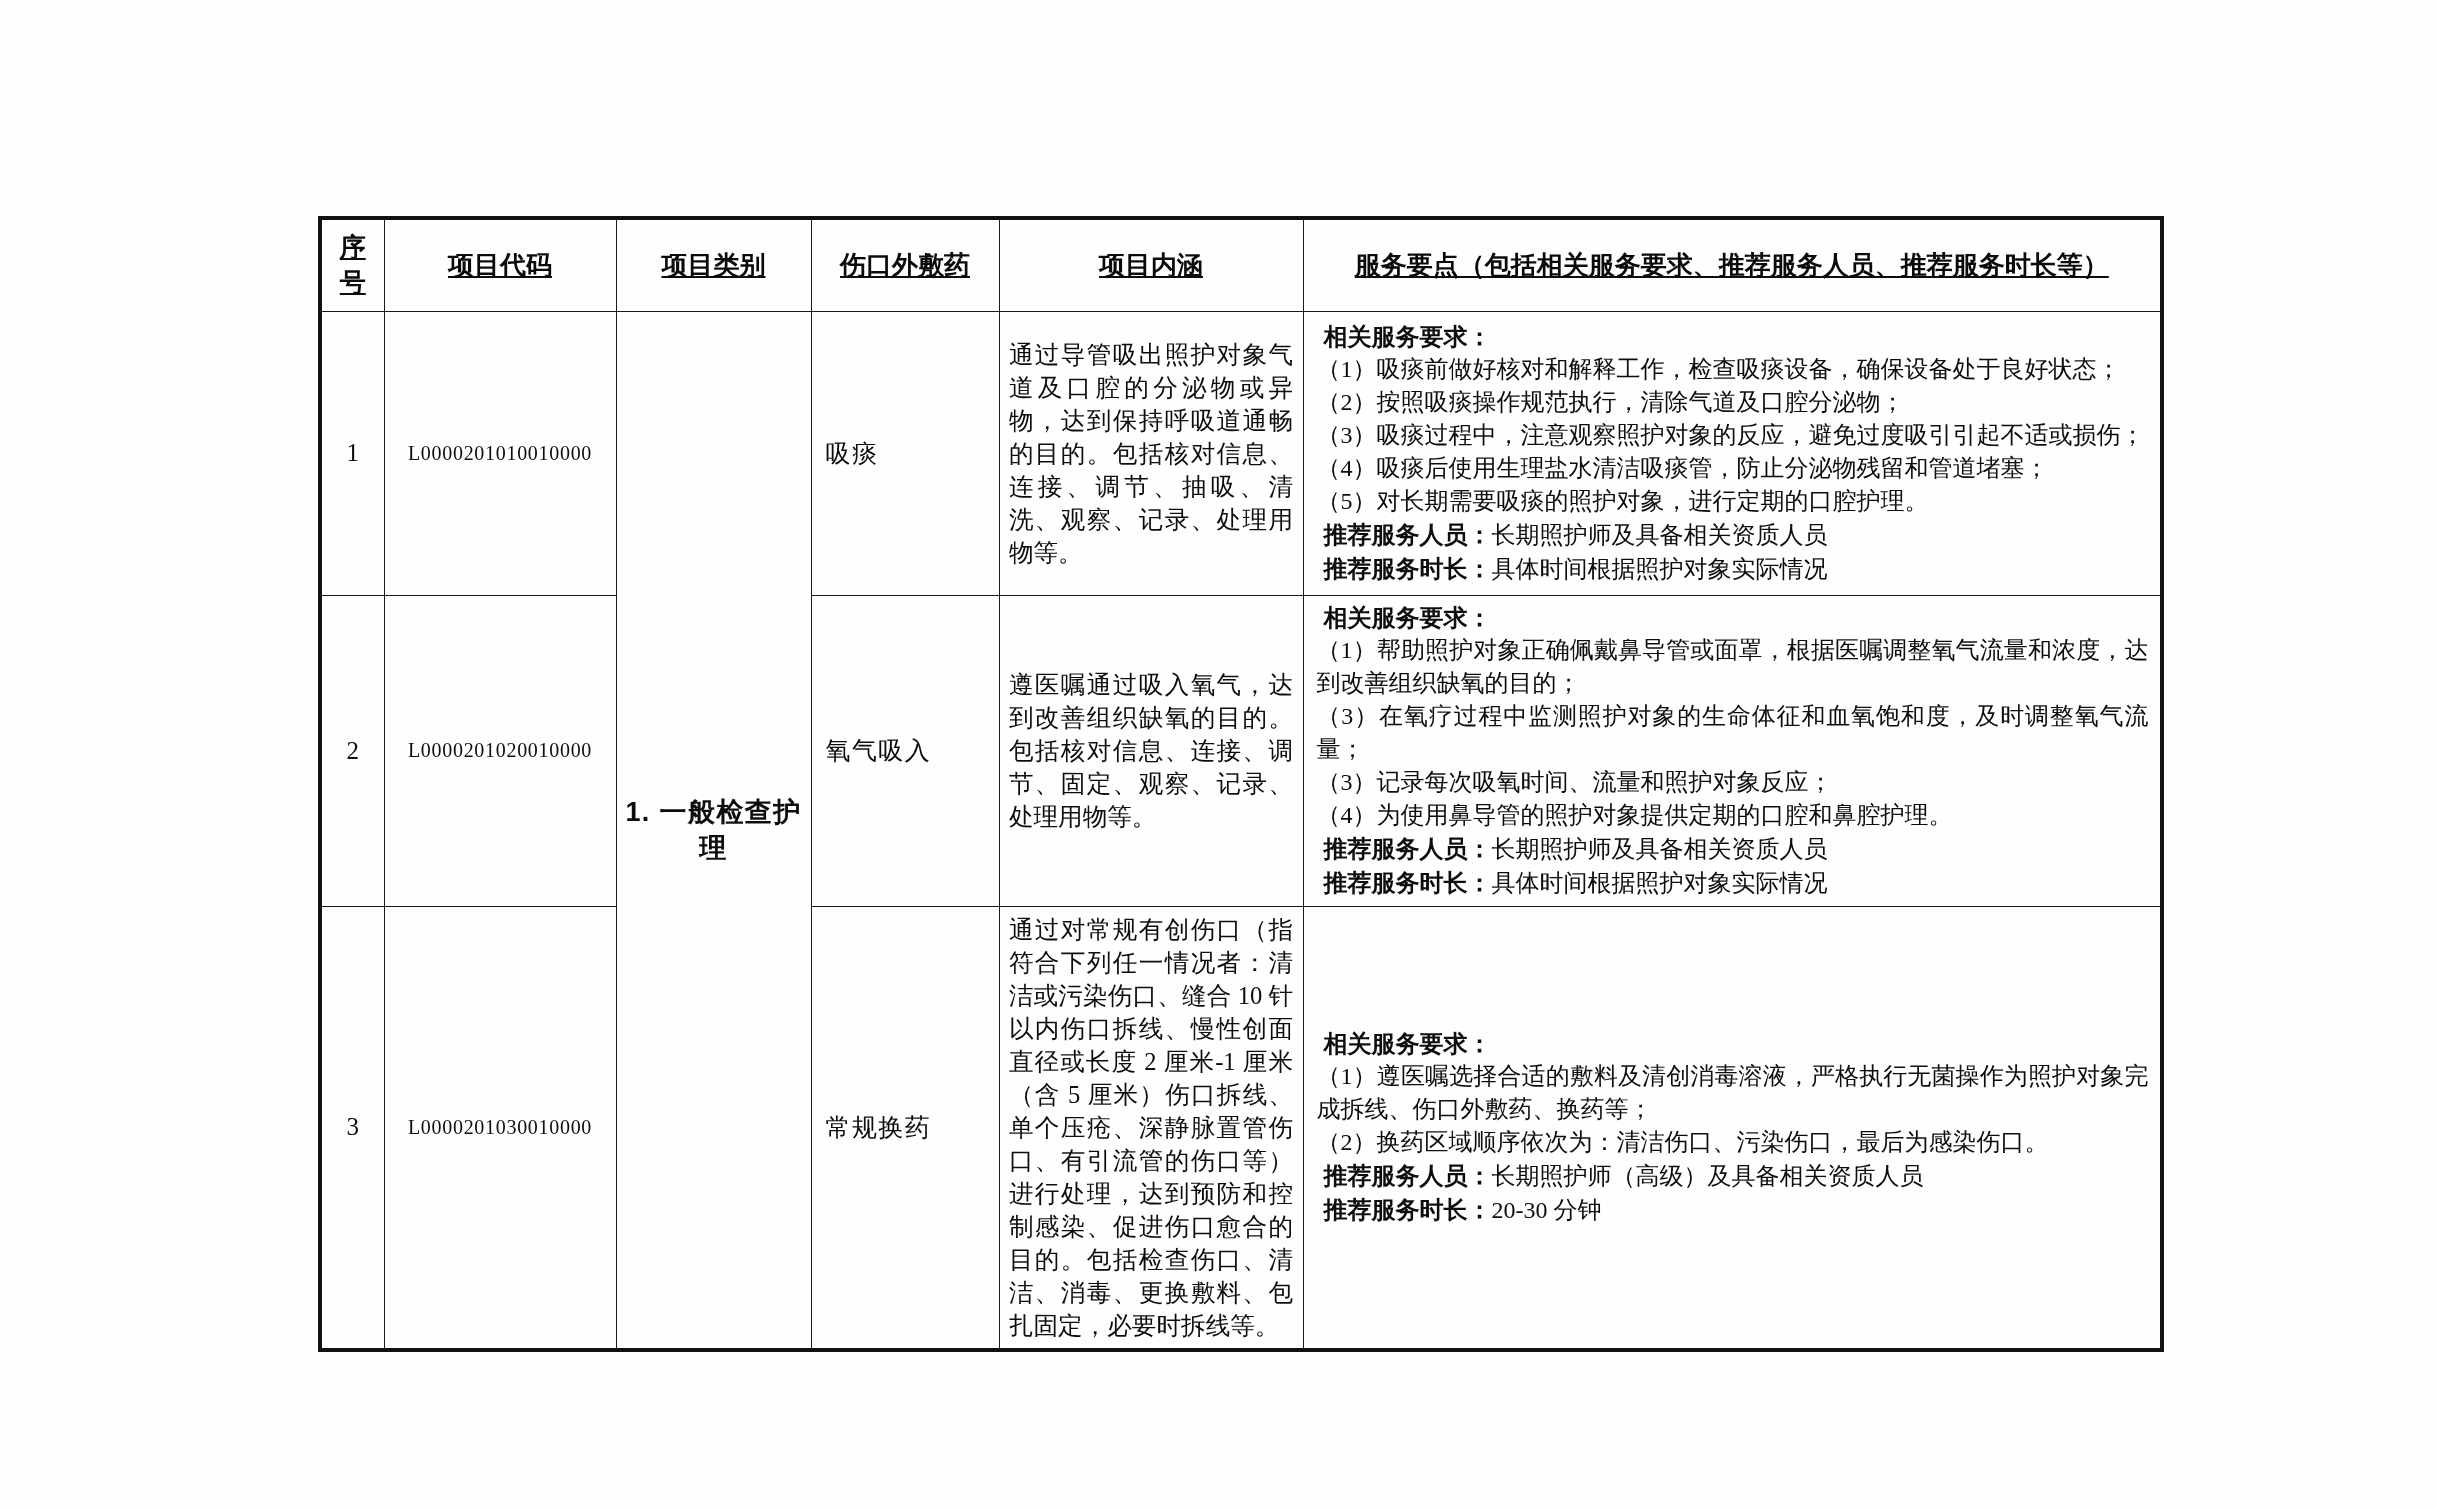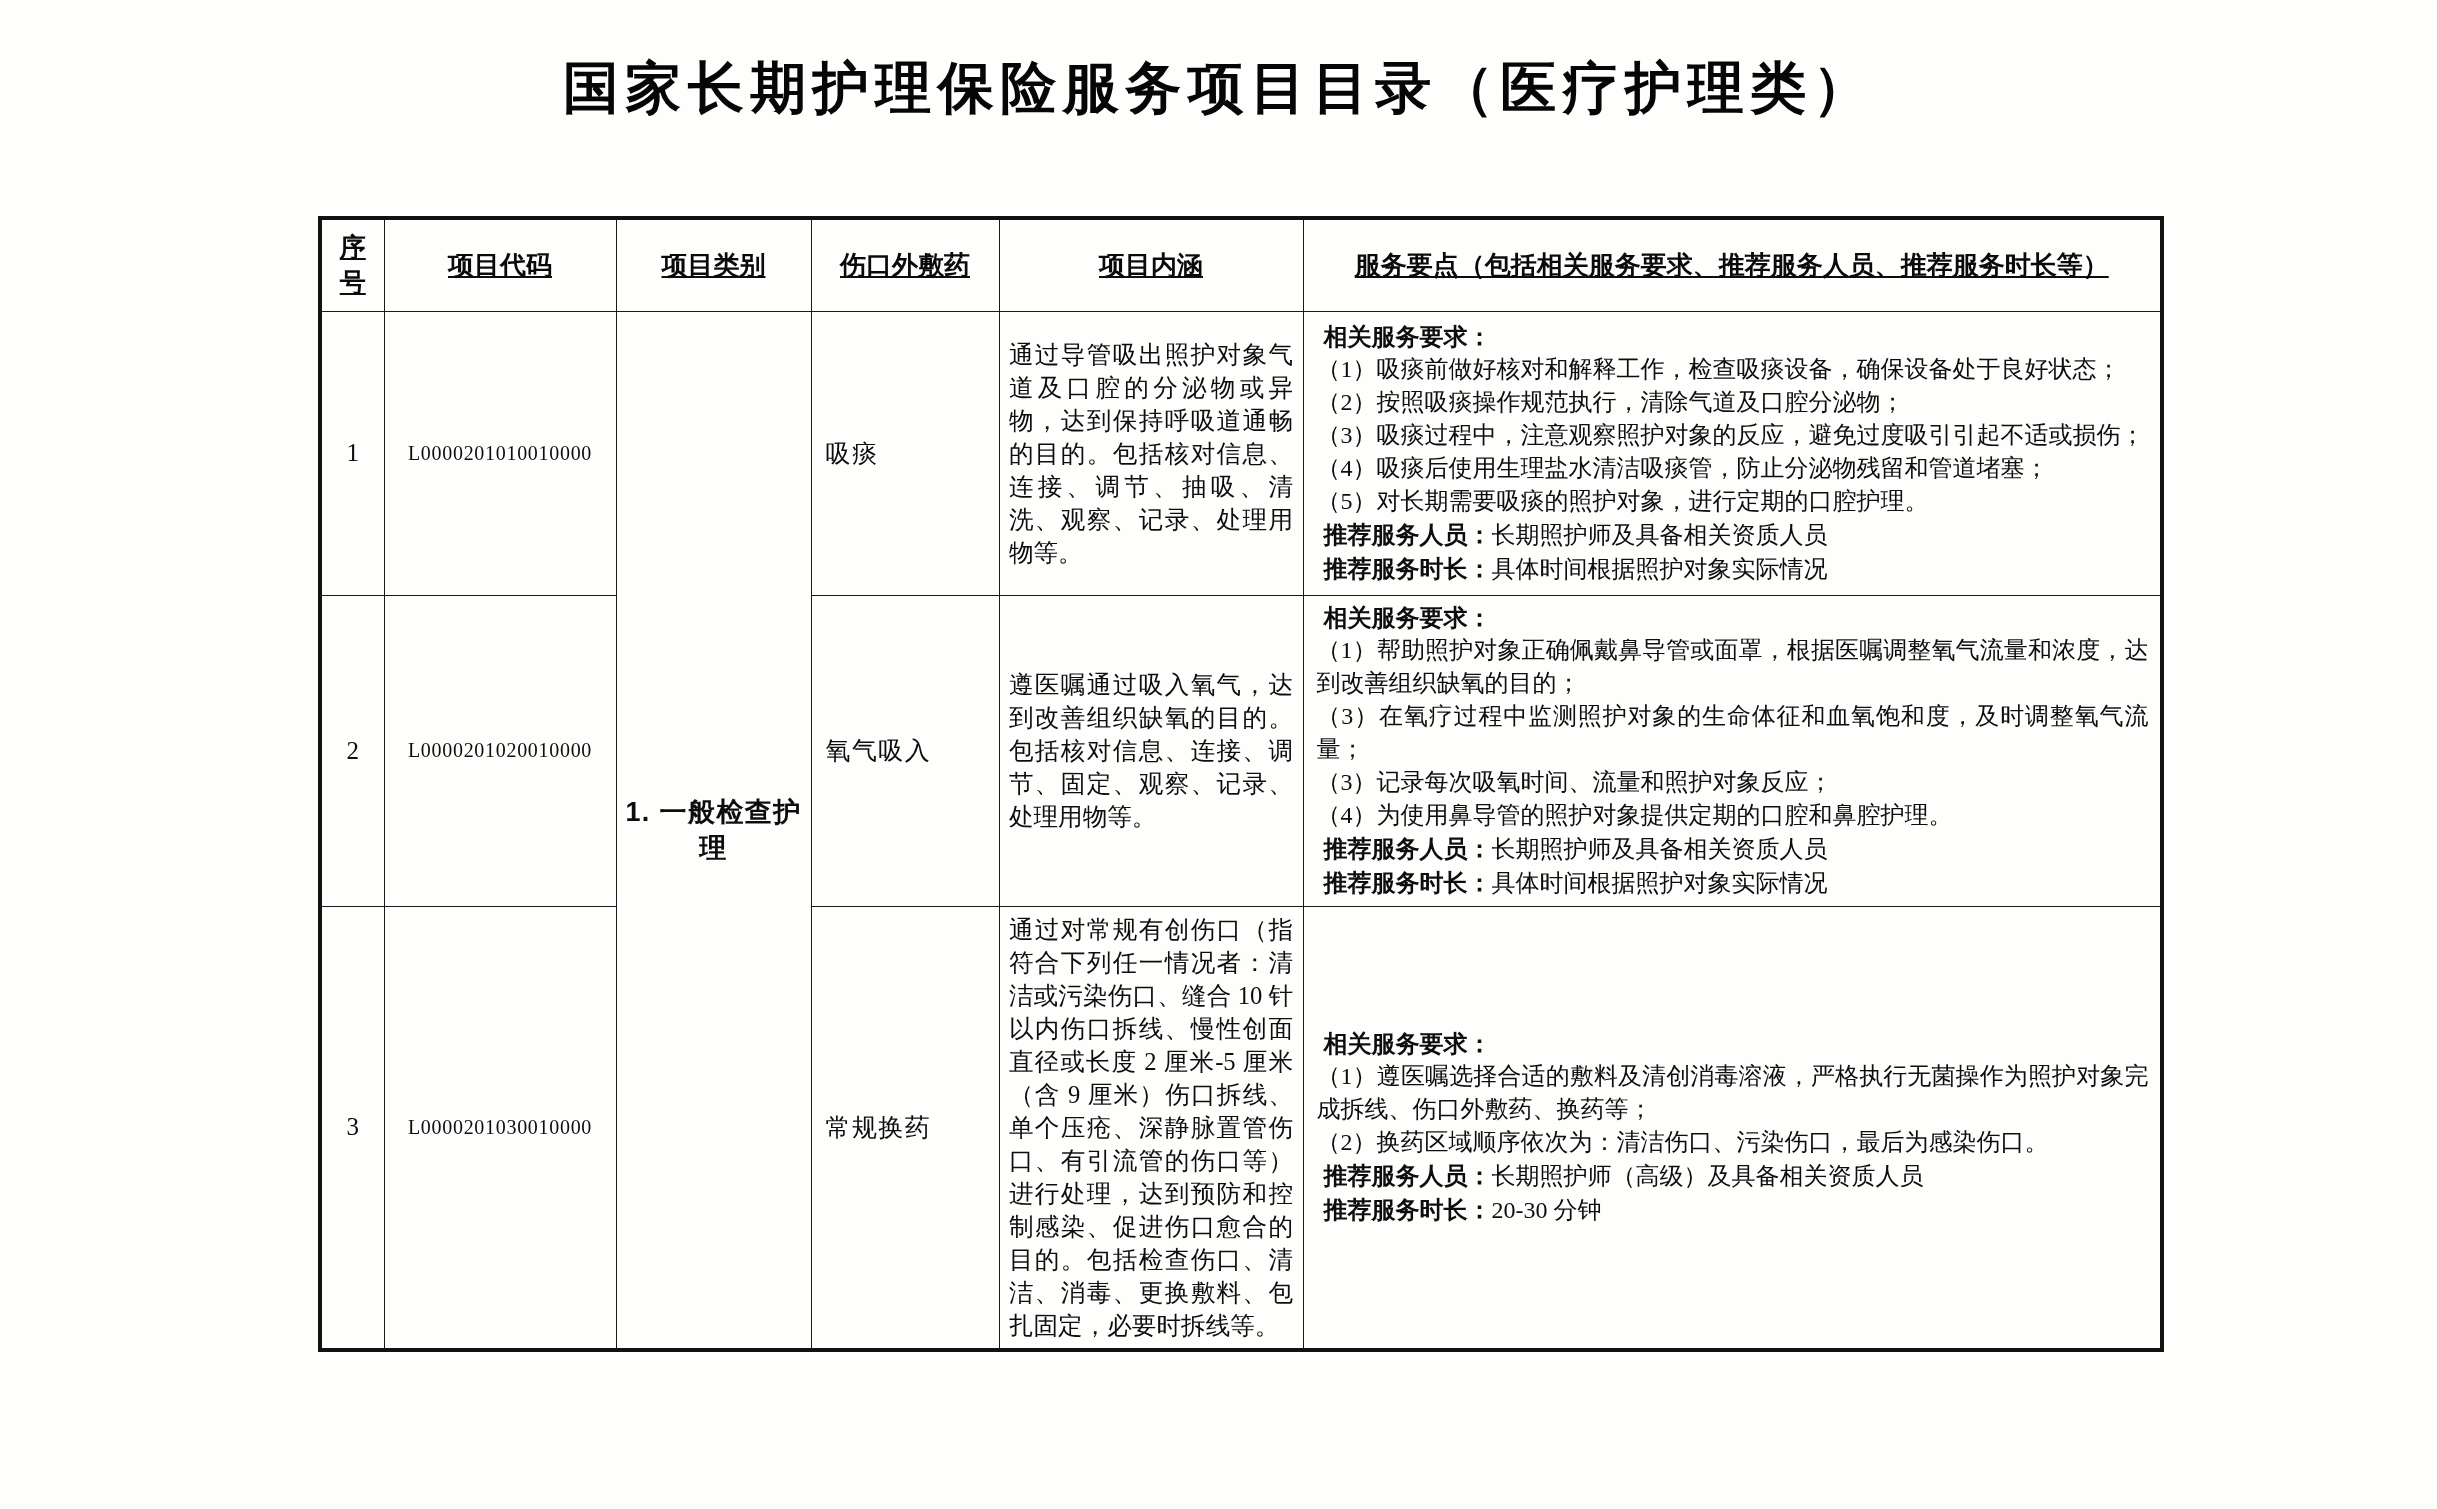--- a/index.html
+++ b/index.html
@@ -23,21 +23,20 @@
   td.c-desc{font-size:24.6px;line-height:33px;text-align:justify;padding:5.8px 9.4px;}
   td.c-svc{font-size:24px;line-height:33px;padding:5.8px 11.6px 5.8px 13px;}
   .svc-item,.svc-line{text-align:justify;}
   .svc-label{font-weight:700;font-family:"Liberation Sans","DejaVu Sans",sans-serif;margin-left:7px;}
 </style>
 </head>
 <body>
 
 <main class="page">
 
-  <h1 class="title">国家长期护理保险服务项目目录（医疗护理类）</h1>
 
   <table class="doc-table">
     <colgroup>
       <col style="width:64px">
       <col style="width:232px">
       <col style="width:195px">
       <col style="width:188px">
       <col style="width:304px">
       <col style="width:859px">
     </colgroup>
@@ -84,21 +83,21 @@
           <div class="svc-item">（4）为使用鼻导管的照护对象提供定期的口腔和鼻腔护理。</div>
           <div class="svc-line"><span class="svc-label">推荐服务人员：</span><span>长期照护师及具备相关资质人员</span></div>
           <div class="svc-line"><span class="svc-label">推荐服务时长：</span><span>具体时间根据照护对象实际情况</span></div>
         </td>
       </tr>
 
       <tr class="r3">
         <td class="c-index">3</td>
         <td class="c-code">L0000201030010000</td>
         <td class="c-name">常规换药</td>
-        <td class="c-desc">通过对常规有创伤口（指符合下列任一情况者：清洁或污染伤口、缝合 10 针以内伤口拆线、慢性创面直径或长度 2 厘米-5 厘米（含 9 厘米）伤口拆线、单个压疮、深静脉置管伤口、有引流管的伤口等）进行处理，达到预防和控制感染、促进伤口愈合的目的。包括检查伤口、清洁、消毒、更换敷料、包扎固定，必要时拆线等。</td>
+        <td class="c-desc">通过对常规有创伤口（指符合下列任一情况者：清洁或污染伤口、缝合 10 针以内伤口拆线、慢性创面直径或长度 2 厘米-1 厘米（含 5 厘米）伤口拆线、单个压疮、深静脉置管伤口、有引流管的伤口等）进行处理，达到预防和控制感染、促进伤口愈合的目的。包括检查伤口、清洁、消毒、更换敷料、包扎固定，必要时拆线等。</td>
         <td class="c-svc">
           <div class="svc-label">相关服务要求：</div>
           <div class="svc-item">（1）遵医嘱选择合适的敷料及清创消毒溶液，严格执行无菌操作为照护对象完成拆线、伤口外敷药、换药等；</div>
           <div class="svc-item">（2）换药区域顺序依次为：清洁伤口、污染伤口，最后为感染伤口。</div>
           <div class="svc-line"><span class="svc-label">推荐服务人员：</span><span>长期照护师（高级）及具备相关资质人员</span></div>
           <div class="svc-line"><span class="svc-label">推荐服务时长：</span><span>20-30 分钟</span></div>
         </td>
       </tr>
 
     </tbody>

